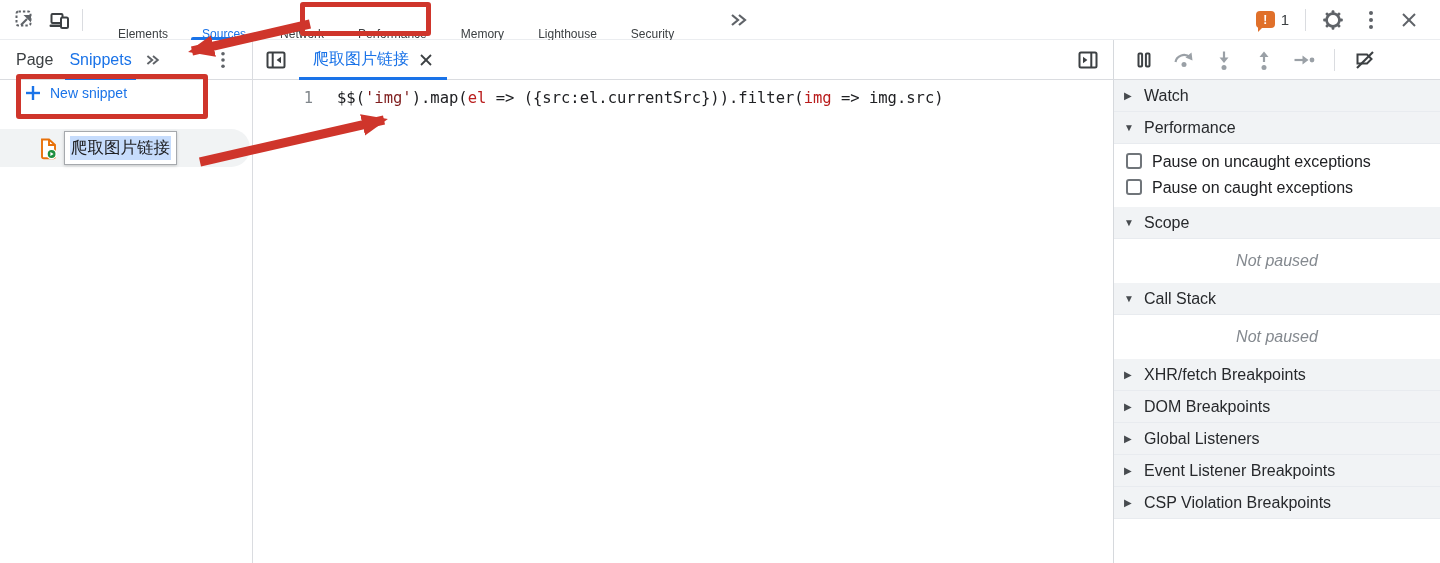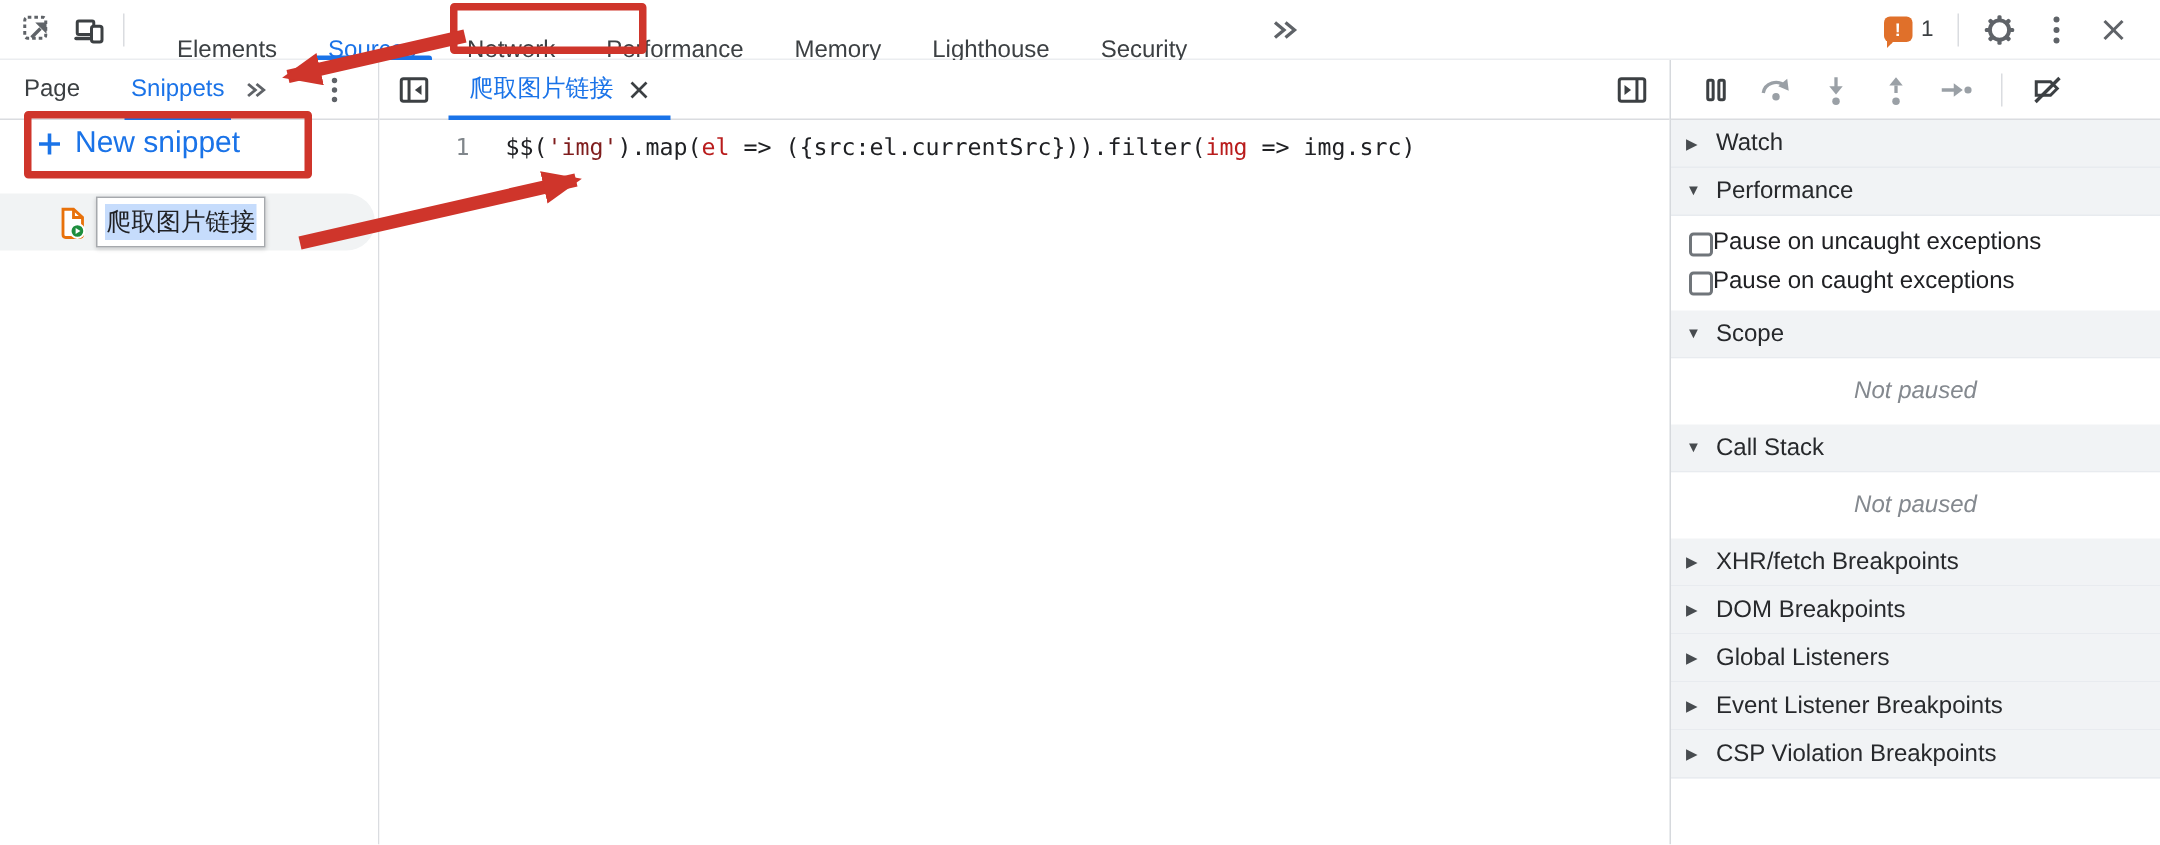--- a/index.html
+++ b/index.html
@@ -9,21 +9,21 @@
     background:#fff; color:#3c4043; position:relative;
   }
   .abs { position:absolute; }
 
   
   .toolbar { left:0; top:0; width:1440px; height:40px; background:#fff;
     border-bottom:1px solid #ebedf0; display:flex; align-items:center; }
   .tool-icon { width:34px; height:28px; display:flex; align-items:center; justify-content:center; cursor:pointer; }
   .vdiv { width:1px; height:22px; background:#dadce0; margin:0 6px; }
   .main-tabs { display:flex; align-items:stretch; height:40px; margin-left:12px; }
-  .tab { display:flex; align-items:center; padding:0 17px; font-size:16px; color:#3c4043;
+  .tab { display:flex; align-items:center; padding:0 17px; font-size:12px; color:#3c4043;
     position:relative; cursor:pointer; white-space:nowrap;margin-top:28px; }
   .tab.selected { color:#1a73e8; }
   .tab.selected::after { content:""; position:absolute; left:6px; right:6px; bottom:0;
     height:3px; background:#1a73e8; border-radius:2px 2px 0 0; }
   .more-tabs { display:flex; align-items:center; padding:0 10px; margin-left:28px; cursor:pointer; }
   .toolbar-right { margin-left:auto; display:flex; align-items:center; gap:4px; padding-right:14px; }
   .err-badge { display:flex; align-items:center; gap:6px; cursor:pointer; padding:0 6px; }
   .err-icon { width:19px; height:17px; background:#e0702a; border-radius:4px; color:#fff;
     font-size:12px; font-weight:bold; display:flex; align-items:center; justify-content:center; position:relative; }
   .err-icon::after { content:""; position:absolute; left:2px; bottom:-4px;
@@ -48,21 +48,21 @@
   .etab-close { display:flex; align-items:center; cursor:pointer; }
 
   .debug-toolbar { left:1113px; top:40px; width:327px; height:40px; background:#fff;
     border-left:1px solid #d6d9dd; border-bottom:1px solid #dadce0;
     display:flex; align-items:center; gap:8px; padding-left:14px; }
   .dbtn { width:32px; height:30px; display:flex; align-items:center; justify-content:center; cursor:pointer; }
 
   
   .sidebar-body { left:0; top:80px; width:253px; height:483px; border-right:1px solid #dadce0; background:#fff; }
   .new-snippet { position:absolute; left:24px; top:84px; display:flex; align-items:center; gap:8px;
-    color:#1a73e8; font-size:20px; cursor:pointer; }
+    color:#1a73e8; font-size:14px; cursor:pointer; }
   .snippet-row { position:absolute; left:0; top:129px; width:250px; height:38px;
     background:#f1f3f4; border-radius:0 19px 19px 0; display:flex; align-items:center; cursor:pointer; }
   .snippet-icon { margin-left:38px; display:flex; }
   .snippet-edit { position:absolute; left:64px; top:131px; height:34px; background:#fff;
     border:1px solid #a6a9ad; box-shadow:0 1px 3px rgba(0,0,0,.18); display:flex; align-items:center; padding:0 5px; }
   .snippet-edit span { background:#c6dcfc; font-size:16.5px; color:#202124; padding:1px 1px; }
 
   
   .editor-body { left:253px; top:80px; width:860px; height:483px; background:#fff; }
   .code-row { display:flex; padding-top:9px; font-family:"DejaVu Sans Mono", monospace; font-size:15.5px; }
@@ -70,21 +70,21 @@
   .code-line { padding-left:24px; white-space:pre; cursor:text; }
   .seg-plain { color:#202124; } .seg-string { color:#7f1d1d; } .seg-param { color:#b91c1c; }
 
   
   .debug-body { left:1113px; top:80px; width:327px; height:483px; background:#fff;
     border-left:1px solid #d6d9dd; }
   .sec-header { height:32px; background:#f1f3f5; border-bottom:1px solid #e8ebef;
     display:flex; align-items:center; padding-left:10px; gap:8px; font-size:16px; color:#27292c; cursor:pointer; }
   .tri { font-size:10px; color:#474b4f; width:12px; display:inline-block; }
   .cb-area { background:#fff; padding:5px 0 6px; }
-  .cb-row { display:flex; align-items:flex-end; padding:4px 0 4px 12px; cursor:pointer; }
+  .cb-row { display:flex; align-items:flex-start; gap:10px; padding:4px 0 4px 12px; cursor:pointer; }
   .cb-box { width:16px; height:16px; border:2px solid #70757a; border-radius:3px; background:#fff; flex:none; }
   .cb-label { font-size:16px; color:#202124; }
   .sec-status { height:44px; display:flex; align-items:center; justify-content:center;
     font-size:16px; font-style:italic; color:#84898f; background:#fff; }
 
   
   .red-box { position:absolute; border:5px solid #cf352b; border-radius:3px; z-index:40; pointer-events:none; }
   #arrow-overlay { position:absolute; left:0; top:0; z-index:50; pointer-events:none; }
 
   svg.ic { display:block; }
@@ -159,21 +159,21 @@
       <svg class="ic" width="18" height="18" viewBox="0 0 18 18">
         <line x1="3" y1="3" x2="15" y2="15" stroke="#5f6368" stroke-width="2"></line>
         <line x1="15" y1="3" x2="3" y2="15" stroke="#5f6368" stroke-width="2"></line>
       </svg>
     </div>
   </div>
 </div>
 
 <div class="abs sidebar-head">
   <div style="width:8px"></div>
-  <div style="display:flex;height:40px;align-items:flex-end;gap:18px;">
+  <div style="display:flex;height:40px;align-items:flex-end;">
       <div class="side-tab">Page</div>
       <div class="side-tab selected">Snippets</div>
     </div>
   <div class="tool-icon" style="width:26px">
     <svg class="ic" width="16" height="16" viewBox="0 0 20 20">
       <polyline points="3,5 9,10 3,15" fill="none" stroke="#5f6368" stroke-width="2.4"></polyline>
       <polyline points="10,5 16,10 10,15" fill="none" stroke="#5f6368" stroke-width="2.4"></polyline>
     </svg>
   </div>
   <div class="tool-icon" style="margin-left:auto;margin-right:12px">

